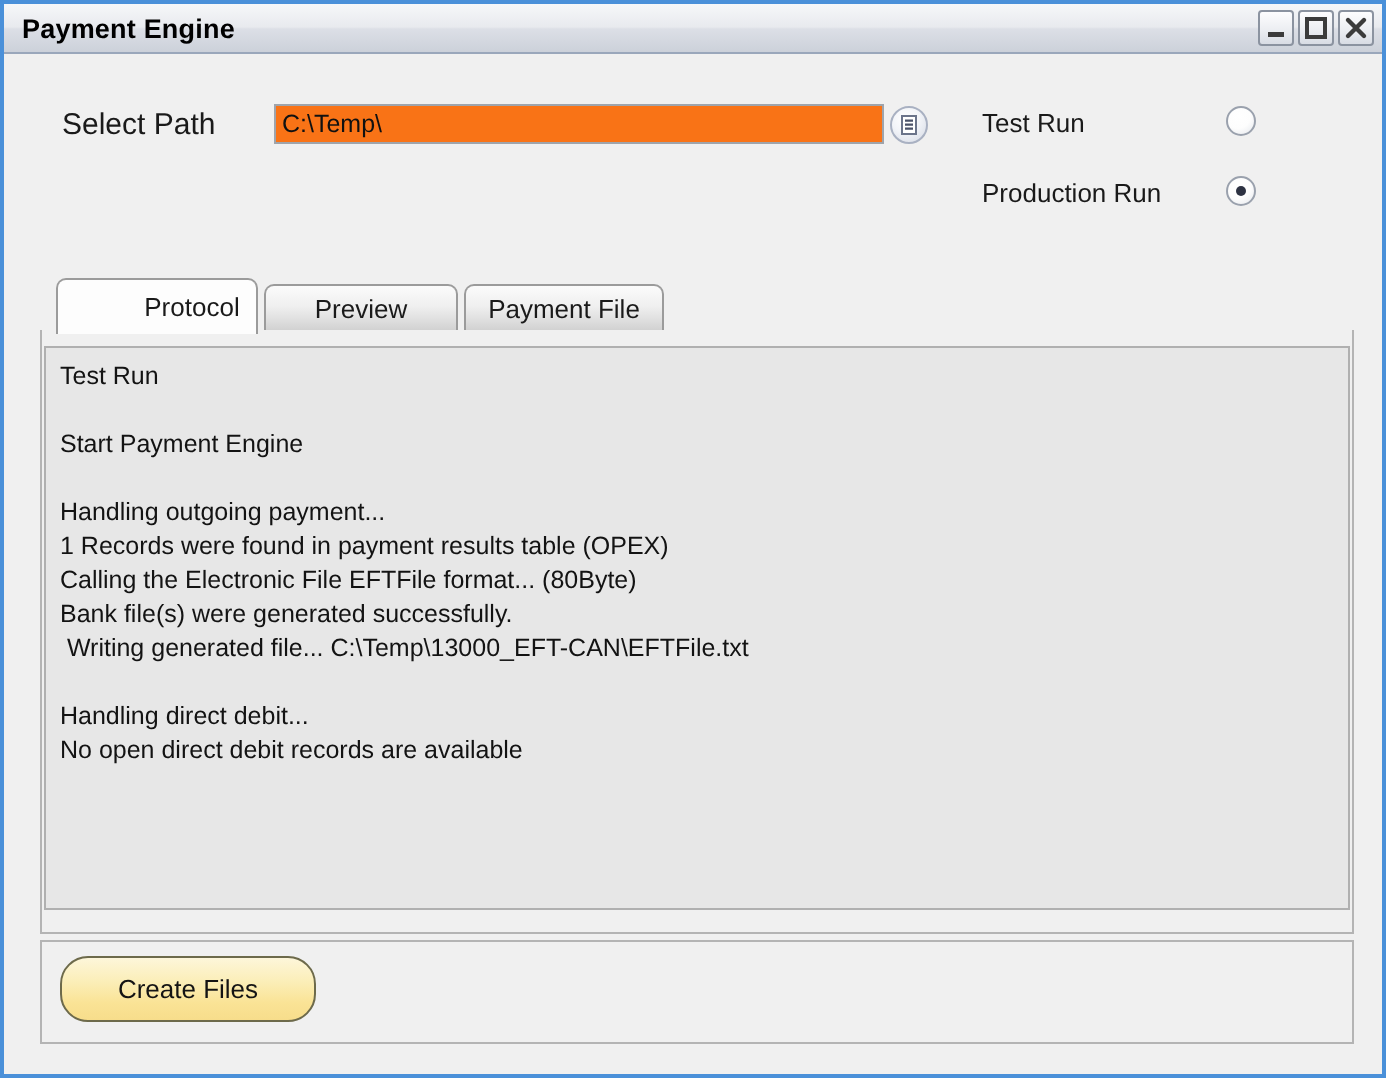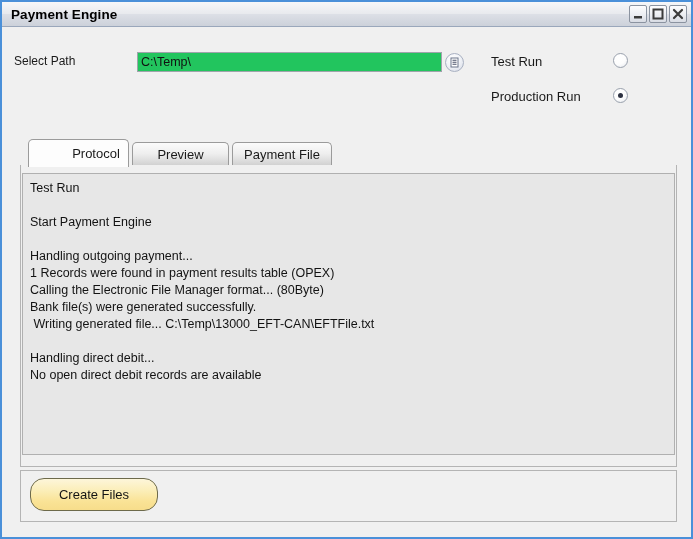--- a/index.html
+++ b/index.html
@@ -60,32 +60,32 @@
     border-radius: 2px;
     background: linear-gradient(to bottom, #fdfdfe 0%, #eceef2 55%, #d8dce4 100%);
     position: relative;
     cursor: default;
   }
   .winbtn svg { position: absolute; left: 0; top: 0; }
 
   
   #select-path-label {
     position: absolute;
-    left: 12px; top: 52px;
-    font-size: 12px;
+    left: 29px; top: 52px;
+    font-size: 15px;
     color: #1a1a1a;
   }
   #path-input {
     position: absolute;
     left: 135px; top: 50px;
     width: 305px;
     height: 20px;
     box-sizing: border-box;
     border: 1px solid #9fa4ab;
-    background: #22c55e;
+    background: #f97316;
     font-family: "Liberation Sans", sans-serif;
     font-size: 12.5px;
     color: #111111;
     padding: 0 3px;
     outline: none;
   }
   #browse-button {
     position: absolute;
     left: 443px; top: 51px;
     width: 19px;
@@ -280,21 +280,21 @@
 
   <div id="group-panel"></div>
 
   <div id="log-area">
     <div class="log-line">Test Run</div>
     <div class="log-line"></div>
     <div class="log-line">Start Payment Engine</div>
     <div class="log-line"></div>
     <div class="log-line">Handling outgoing payment...</div>
     <div class="log-line">1 Records were found in payment results table (OPEX)</div>
-    <div class="log-line">Calling the Electronic File Manager format... (80Byte)</div>
+    <div class="log-line">Calling the Electronic File EFTFile format... (80Byte)</div>
     <div class="log-line">Bank file(s) were generated successfully.</div>
     <div class="log-line"> Writing generated file... C:\Temp\13000_EFT-CAN\EFTFile.txt</div>
     <div class="log-line"></div>
     <div class="log-line">Handling direct debit...</div>
     <div class="log-line">No open direct debit records are available</div>
   </div>
 
   <div id="bottom-panel"></div>
 
   <div id="create-files-button" class="action-button">Create Files</div>

